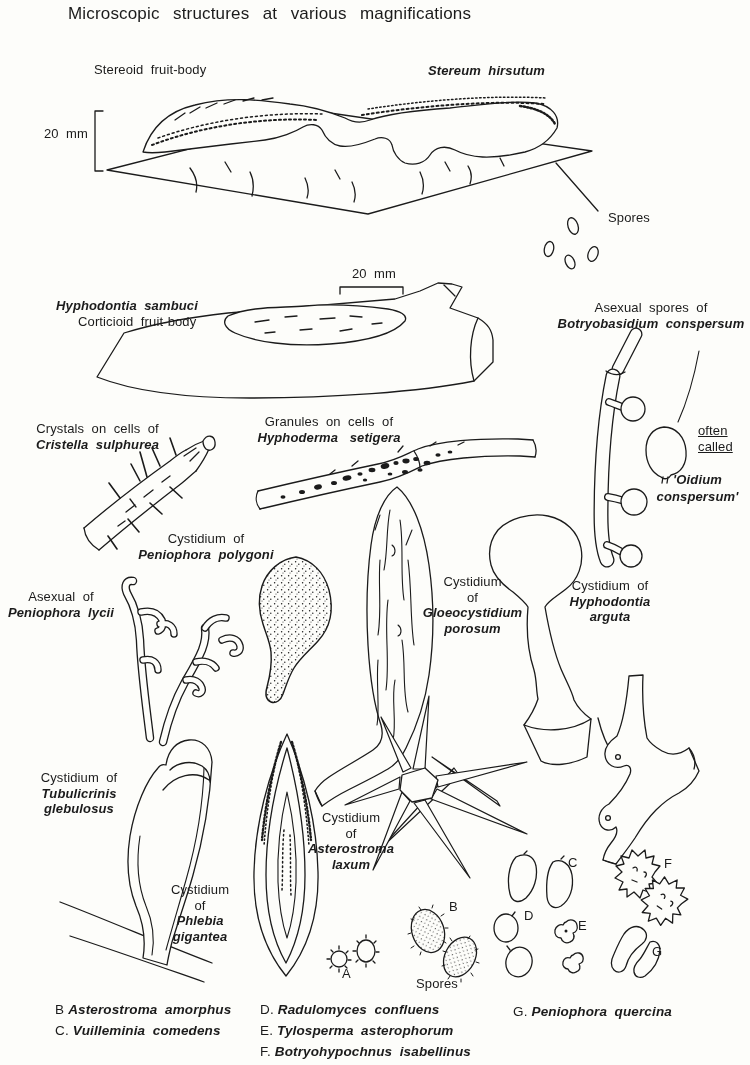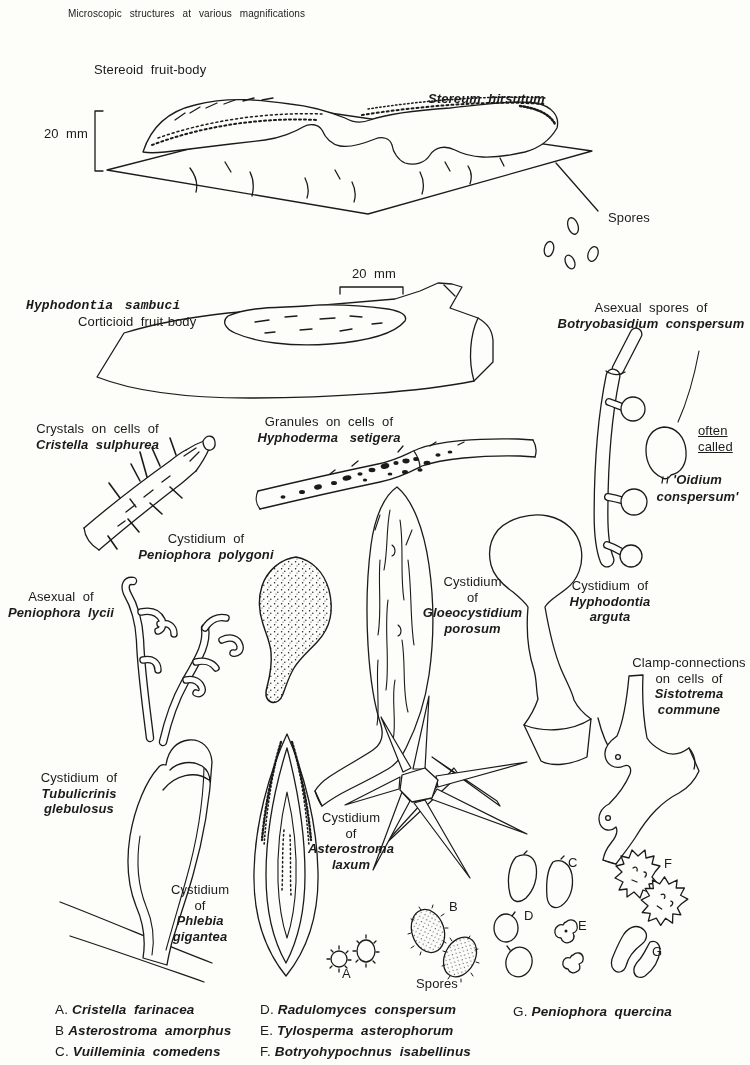--- a/index.html
+++ b/index.html
@@ -3,21 +3,21 @@
 <meta charset="utf-8">
 <style>
   html,body{margin:0;padding:0;background:#e8e8e8;}
   #page{position:relative;width:750px;height:1065px;background:#fdfdfa;overflow:hidden;
         font-family:"Liberation Sans",sans-serif;color:#1b1b1b;}
   #art{position:absolute;left:0;top:0;}
   .lb{position:absolute;font-size:13px;line-height:15.5px;letter-spacing:.01em;word-spacing:.28em;white-space:nowrap;}
   .blk{position:absolute;font-size:13px;line-height:15.5px;letter-spacing:.01em;word-spacing:.28em;}
   .c{text-align:center;}
   .bi{font-weight:bold;font-style:italic;}
-  .title{font-size:10px;word-spacing:.5em;}
+  .title{font-size:17px;word-spacing:.5em;}
   .legend-item{height:21px;font-size:13.5px;white-space:nowrap;}
   .legend-item .bi{margin-left:4px;}
   
   .ln{fill:none;stroke:#1b1b1b;stroke-width:1.3;stroke-linecap:round;stroke-linejoin:round;}
   .fw{fill:#fdfdfa;stroke:#1b1b1b;stroke-width:1.3;stroke-linecap:round;stroke-linejoin:round;}
   .to{fill:none;stroke:#1b1b1b;stroke-linecap:round;stroke-linejoin:round;}
   .ti{fill:none;stroke:#fdfdfa;stroke-linecap:round;stroke-linejoin:round;}
   .blob{fill:#1b1b1b;stroke:none;}
 </style>
 </head>
@@ -240,27 +240,27 @@
   </g>
   <g>
     <path class="fw" d="M 624 934 C 630 926 638 924 644 930 C 648 934 647 940 642 944 C 634 950 628 958 626 966 C 624 972 618 974 614 970 C 610 966 611 960 614 954 C 617 947 620 940 624 934 Z"></path>
     <path class="fw" d="M 650 942 C 656 940 660 944 660 950 C 659 961 653 970 645 976 C 640 979 635 977 634 972 C 633 967 636 963 640 959 C 644 954 647 947 650 942 Z"></path>
   </g>
 </svg>
 
   <div class="lb title" style="left:68px;top:6px;">Microscopic structures at various magnifications</div>
 
   <div class="lb" style="left:94px;top:62px;">Stereoid fruit-body</div>
-  <div class="lb bi" style="left:428px;top:63px;margin-top:28px;">Stereum hirsutum</div>
+  <div class="lb bi" style="left:428px;top:63px;">Stereum hirsutum</div>
   <div class="lb" style="left:44px;top:126px;">20 mm</div>
   <div class="lb" style="left:608px;top:210px;">Spores</div>
 
   <div class="lb" style="left:78px;top:266px;margin-top:48px;">Corticioid fruit-body</div>
   <div class="lb" style="left:352px;top:266px;">20 mm</div>
-  <div class="lb bi" style="left:26px;top:298px;font-family:Liberation Mono, monospace;">Hyphodontia sambuci</div>
+  <div class="lb bi" style="left:56px;top:298px;">Hyphodontia sambuci</div>
 
   <div class="blk c" style="left:552px;top:300px;width:198px;">
     <div>Asexual spores of</div>
     <div class="bi">Botryobasidium conspersum</div>
   </div>
   <div class="blk" style="left:698px;top:423px;text-decoration:underline;">
     <div>often</div>
     <div>called</div>
   </div>
   <div class="blk c bi" style="left:645px;top:471px;width:105px;line-height:17px;">
@@ -294,26 +294,20 @@
     <div class="bi">Gloeocystidium</div>
     <div class="bi">porosum</div>
   </div>
 
   <div class="blk c" style="left:560px;top:578px;width:100px;">
     <div>Cystidium of</div>
     <div class="bi">Hyphodontia</div>
     <div class="bi">arguta</div>
   </div>
 
-  <div class="blk c" style="left:627px;top:655px;width:124px;">
-    <div>Clamp-connections</div>
-    <div>on cells of</div>
-    <div class="bi">Sistotrema</div>
-    <div class="bi">commune</div>
-  </div>
 
   <div class="blk c" style="left:33px;top:770px;width:92px;">
     <div>Cystidium of</div>
     <div class="bi">Tubulicrinis</div>
     <div class="bi">glebulosus</div>
   </div>
 
   <div class="blk c" style="left:303px;top:810px;width:96px;">
     <div>Cystidium</div>
     <div>of</div>
@@ -331,26 +325,25 @@
   <div class="lb" style="left:342px;top:966px;">A</div>
   <div class="lb" style="left:449px;top:899px;">B</div>
   <div class="lb" style="left:568px;top:855px;">C</div>
   <div class="lb" style="left:524px;top:908px;">D</div>
   <div class="lb" style="left:578px;top:918px;">E</div>
   <div class="lb" style="left:664px;top:856px;">F</div>
   <div class="lb" style="left:652px;top:944px;">G</div>
   <div class="lb" style="left:416px;top:976px;">Spores</div>
 
   <div class="blk" style="left:55px;top:1002px;">
-    <div class="legend-item"><span>A.</span><span class="bi">Cristella farinacea</span></div>
     <div class="legend-item"><span>B</span><span class="bi">Asterostroma amorphus</span></div>
     <div class="legend-item"><span>C.</span><span class="bi">Vuilleminia comedens</span></div>
   </div>
   <div class="blk" style="left:260px;top:1002px;">
-    <div class="legend-item"><span>D.</span><span class="bi">Radulomyces conspersum</span></div>
+    <div class="legend-item"><span>D.</span><span class="bi">Radulomyces confluens</span></div>
     <div class="legend-item"><span>E.</span><span class="bi">Tylosperma asterophorum</span></div>
     <div class="legend-item"><span>F.</span><span class="bi">Botryohypochnus isabellinus</span></div>
   </div>
   <div class="blk" style="left:513px;top:1004px;">
     <div class="legend-item"><span>G.</span><span class="bi">Peniophora quercina</span></div>
   </div>
 
 </div>
 
 </body></html>

